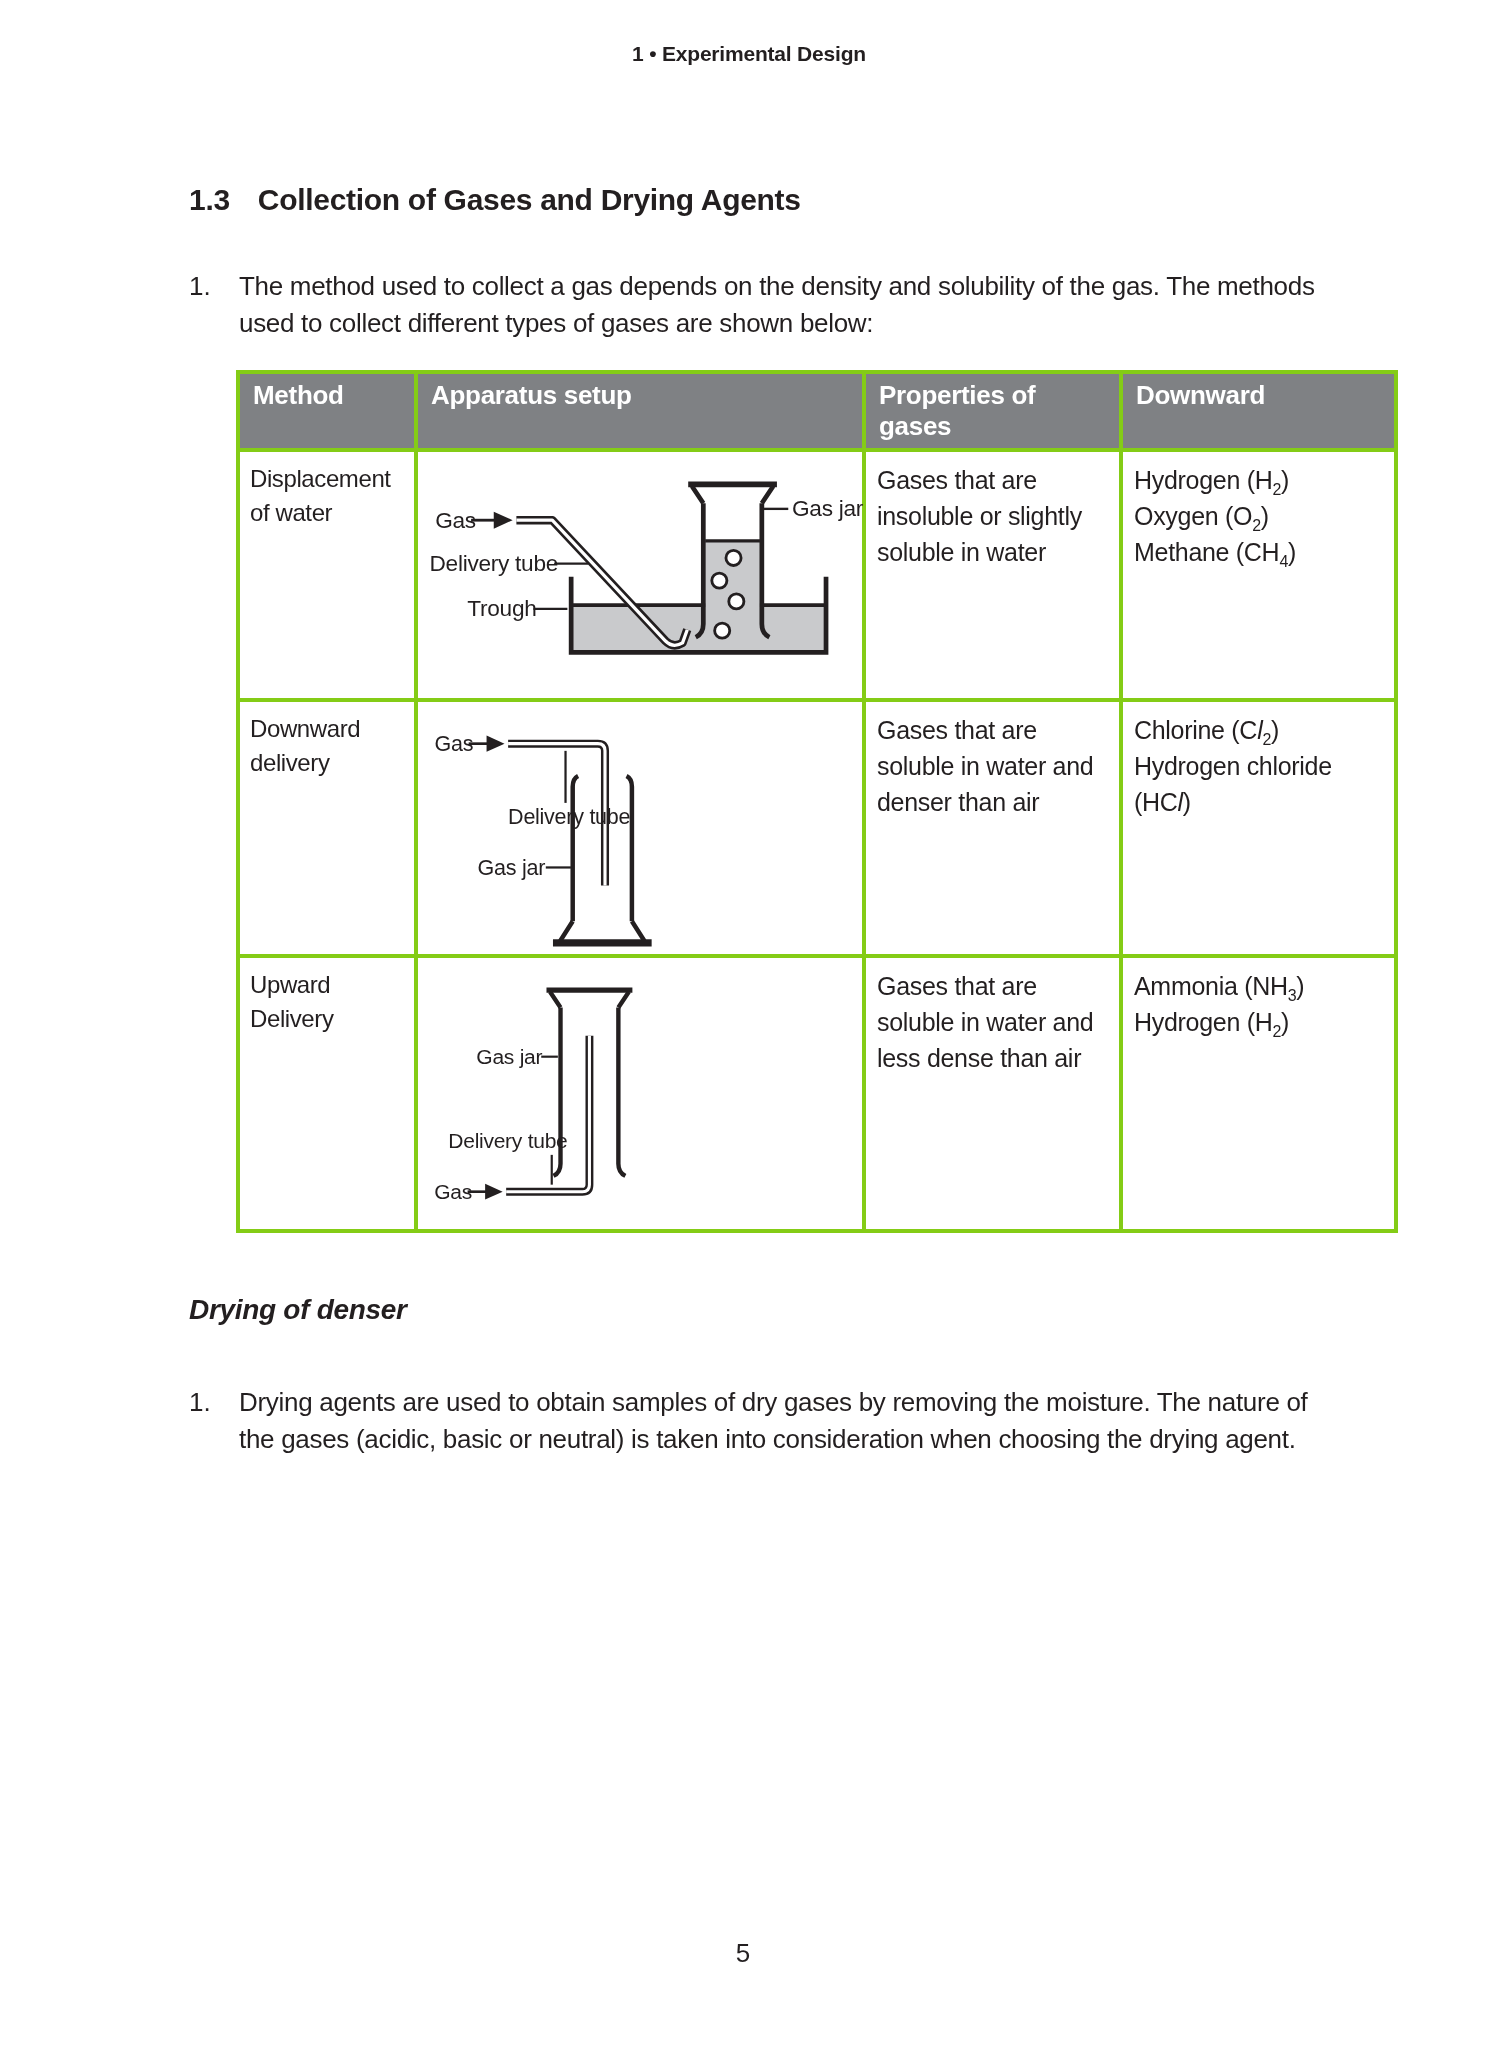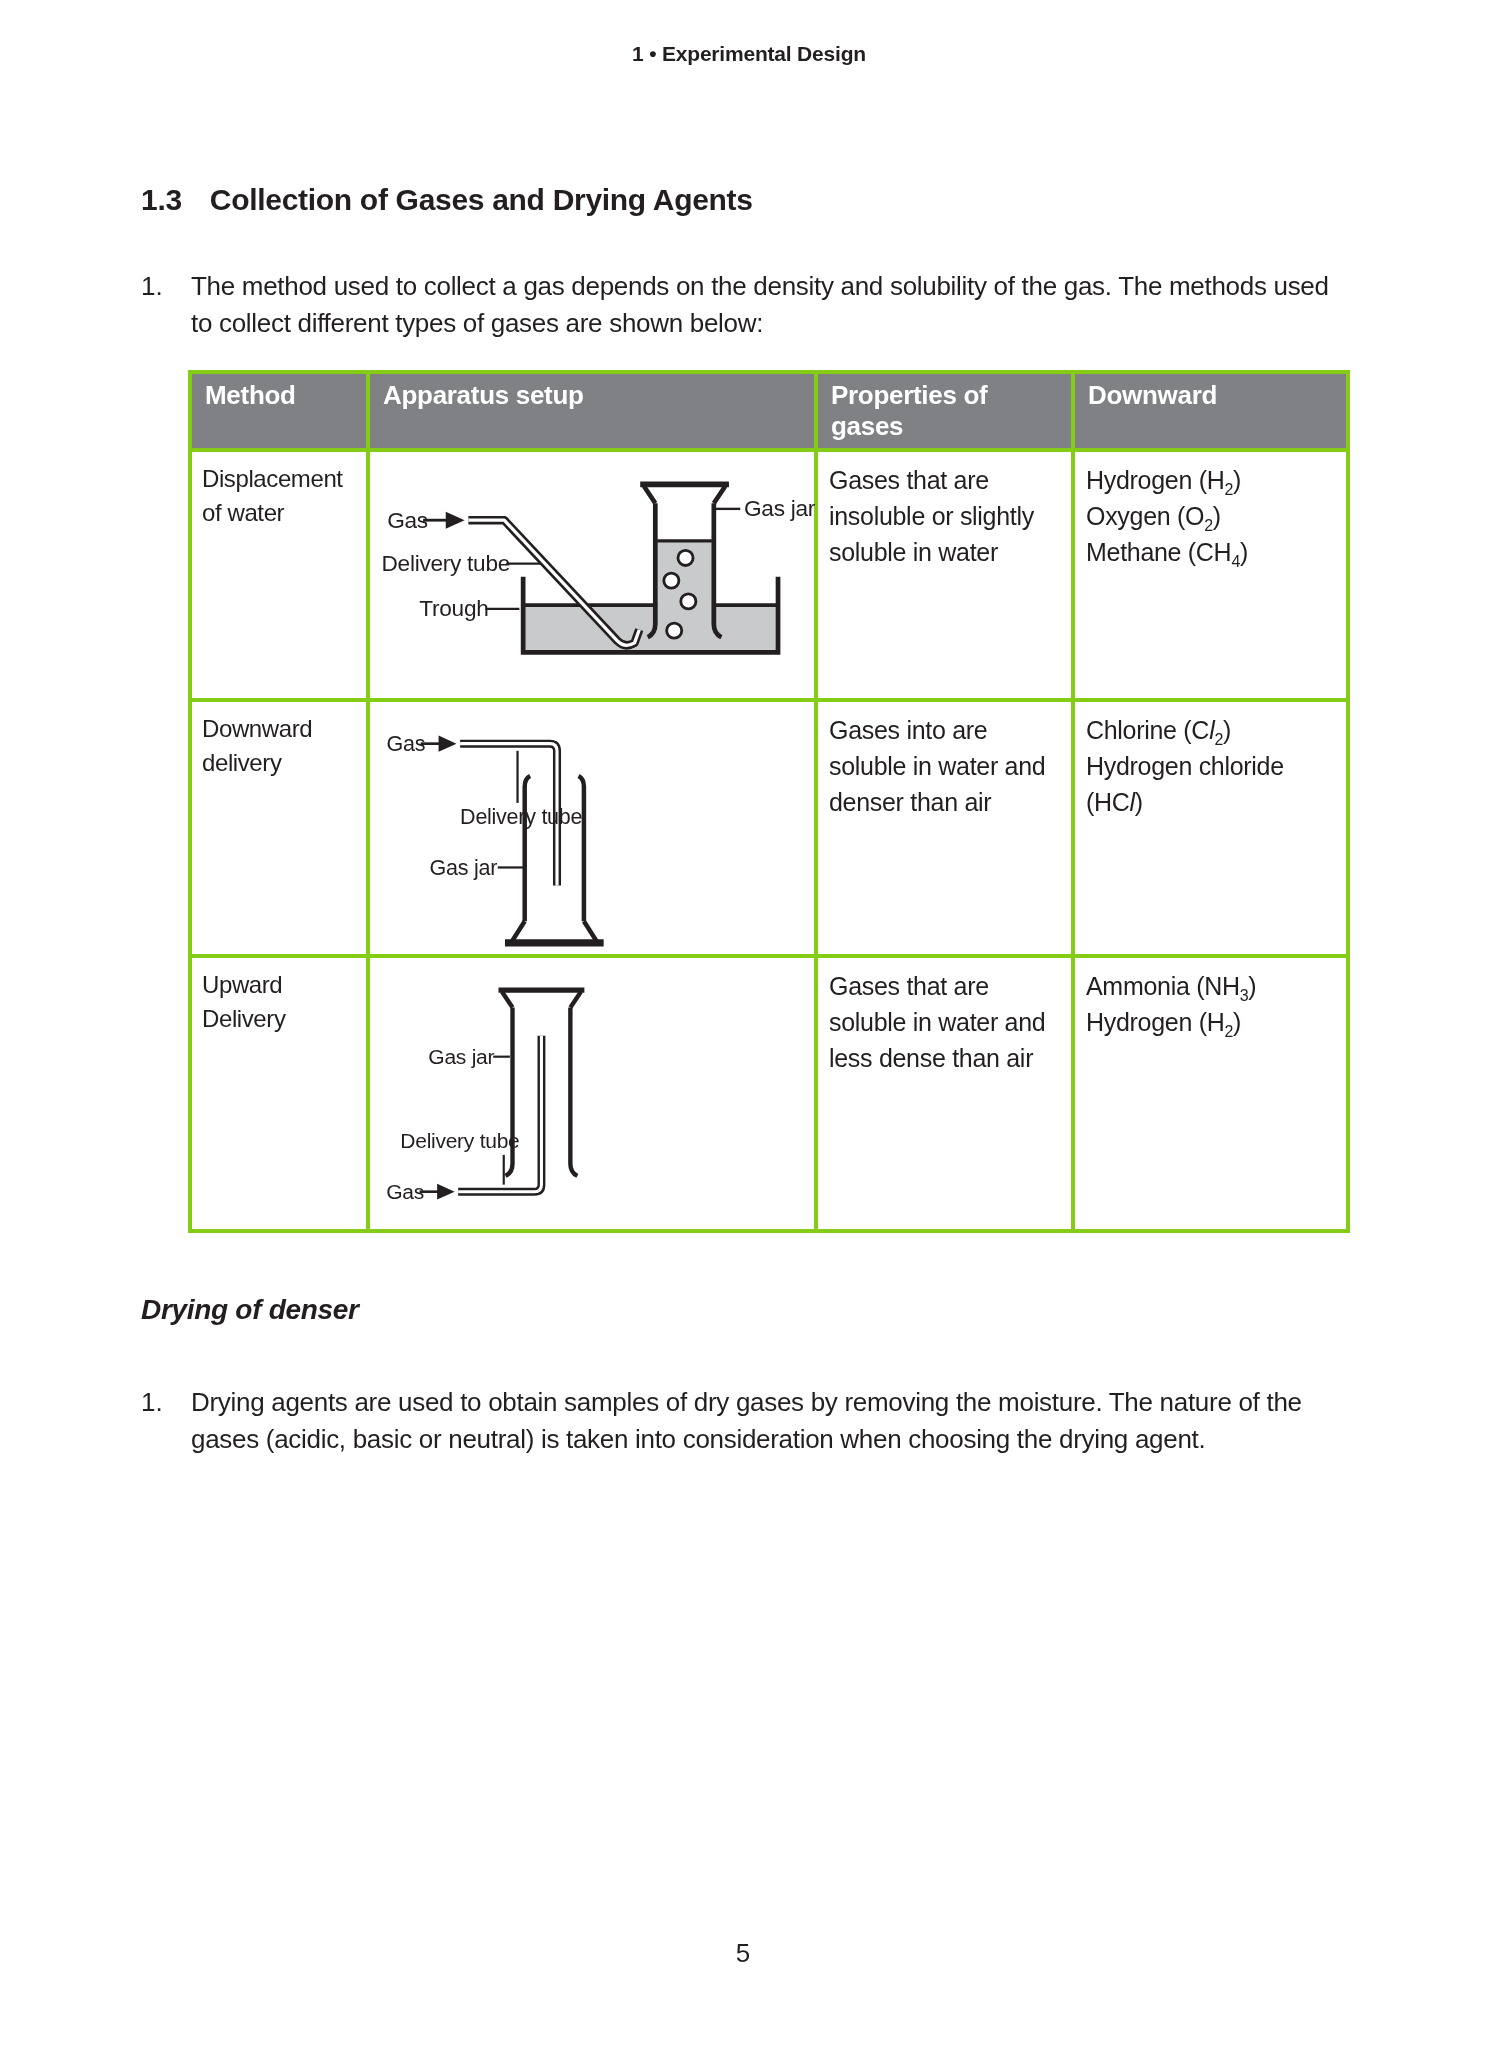--- a/index.html
+++ b/index.html
@@ -9,21 +9,21 @@
     background:#ffffff;
     font-family:"Liberation Sans", sans-serif;
     color:#231f20;
     overflow:hidden;
   }
   .running-head{
     position:absolute;top:42px;left:12px;right:0;
     text-align:center;font-weight:bold;font-size:21px;
     letter-spacing:-0.2px;
   }
-  .content{padding:182px 140px 0 141px;}
+  .content{padding:182px 140px 0 141px;margin-left:48px;}
   .section-title{
     display:flex;gap:28px;align-items:baseline;
     font-size:30px;font-weight:bold;line-height:1.2;margin:0;
     letter-spacing:-0.3px;
   }
   .subhead{
     font-size:28px;font-weight:bold;font-style:italic;
     line-height:1.2;margin:20px 0 0 0;letter-spacing:-0.3px;
   }
   .list-item{display:flex;margin-top:50px;}
@@ -157,21 +157,21 @@
 
               <text x="14" y="50">Gas</text>
               <path d="M52,42 H74" stroke="#231f20" stroke-width="3"></path>
               <polygon points="72,33 92,42 72,51" fill="#231f20"></polygon>
               <text x="96" y="132">Delivery tube</text>
               <path d="M160,50 V108" stroke="#231f20" stroke-width="2.5"></path>
               <text x="62" y="188">Gas jar</text>
               <path d="M138,180 H166" stroke="#231f20" stroke-width="2.5"></path>
             </svg>
           </td>
-          <td>Gases into are soluble in water and denser than air</td>
+          <td>Gases that are soluble in water and denser than air</td>
           <td>
             <div class="chem-line"><span>Chlorine (C</span><i>l</i><sub>2</sub><span>)</span></div>
             <div class="chem-line"><span>Hydrogen chloride</span><i></i><sub></sub><span></span></div>
             <div class="chem-line"><span>(HC</span><i>l</i><sub></sub><span>)</span></div>
           </td>
         </tr>
 
         <tr style="height:204px">
           <td class="method-cell">Upward Delivery</td>
           <td class="apparatus-cell">

